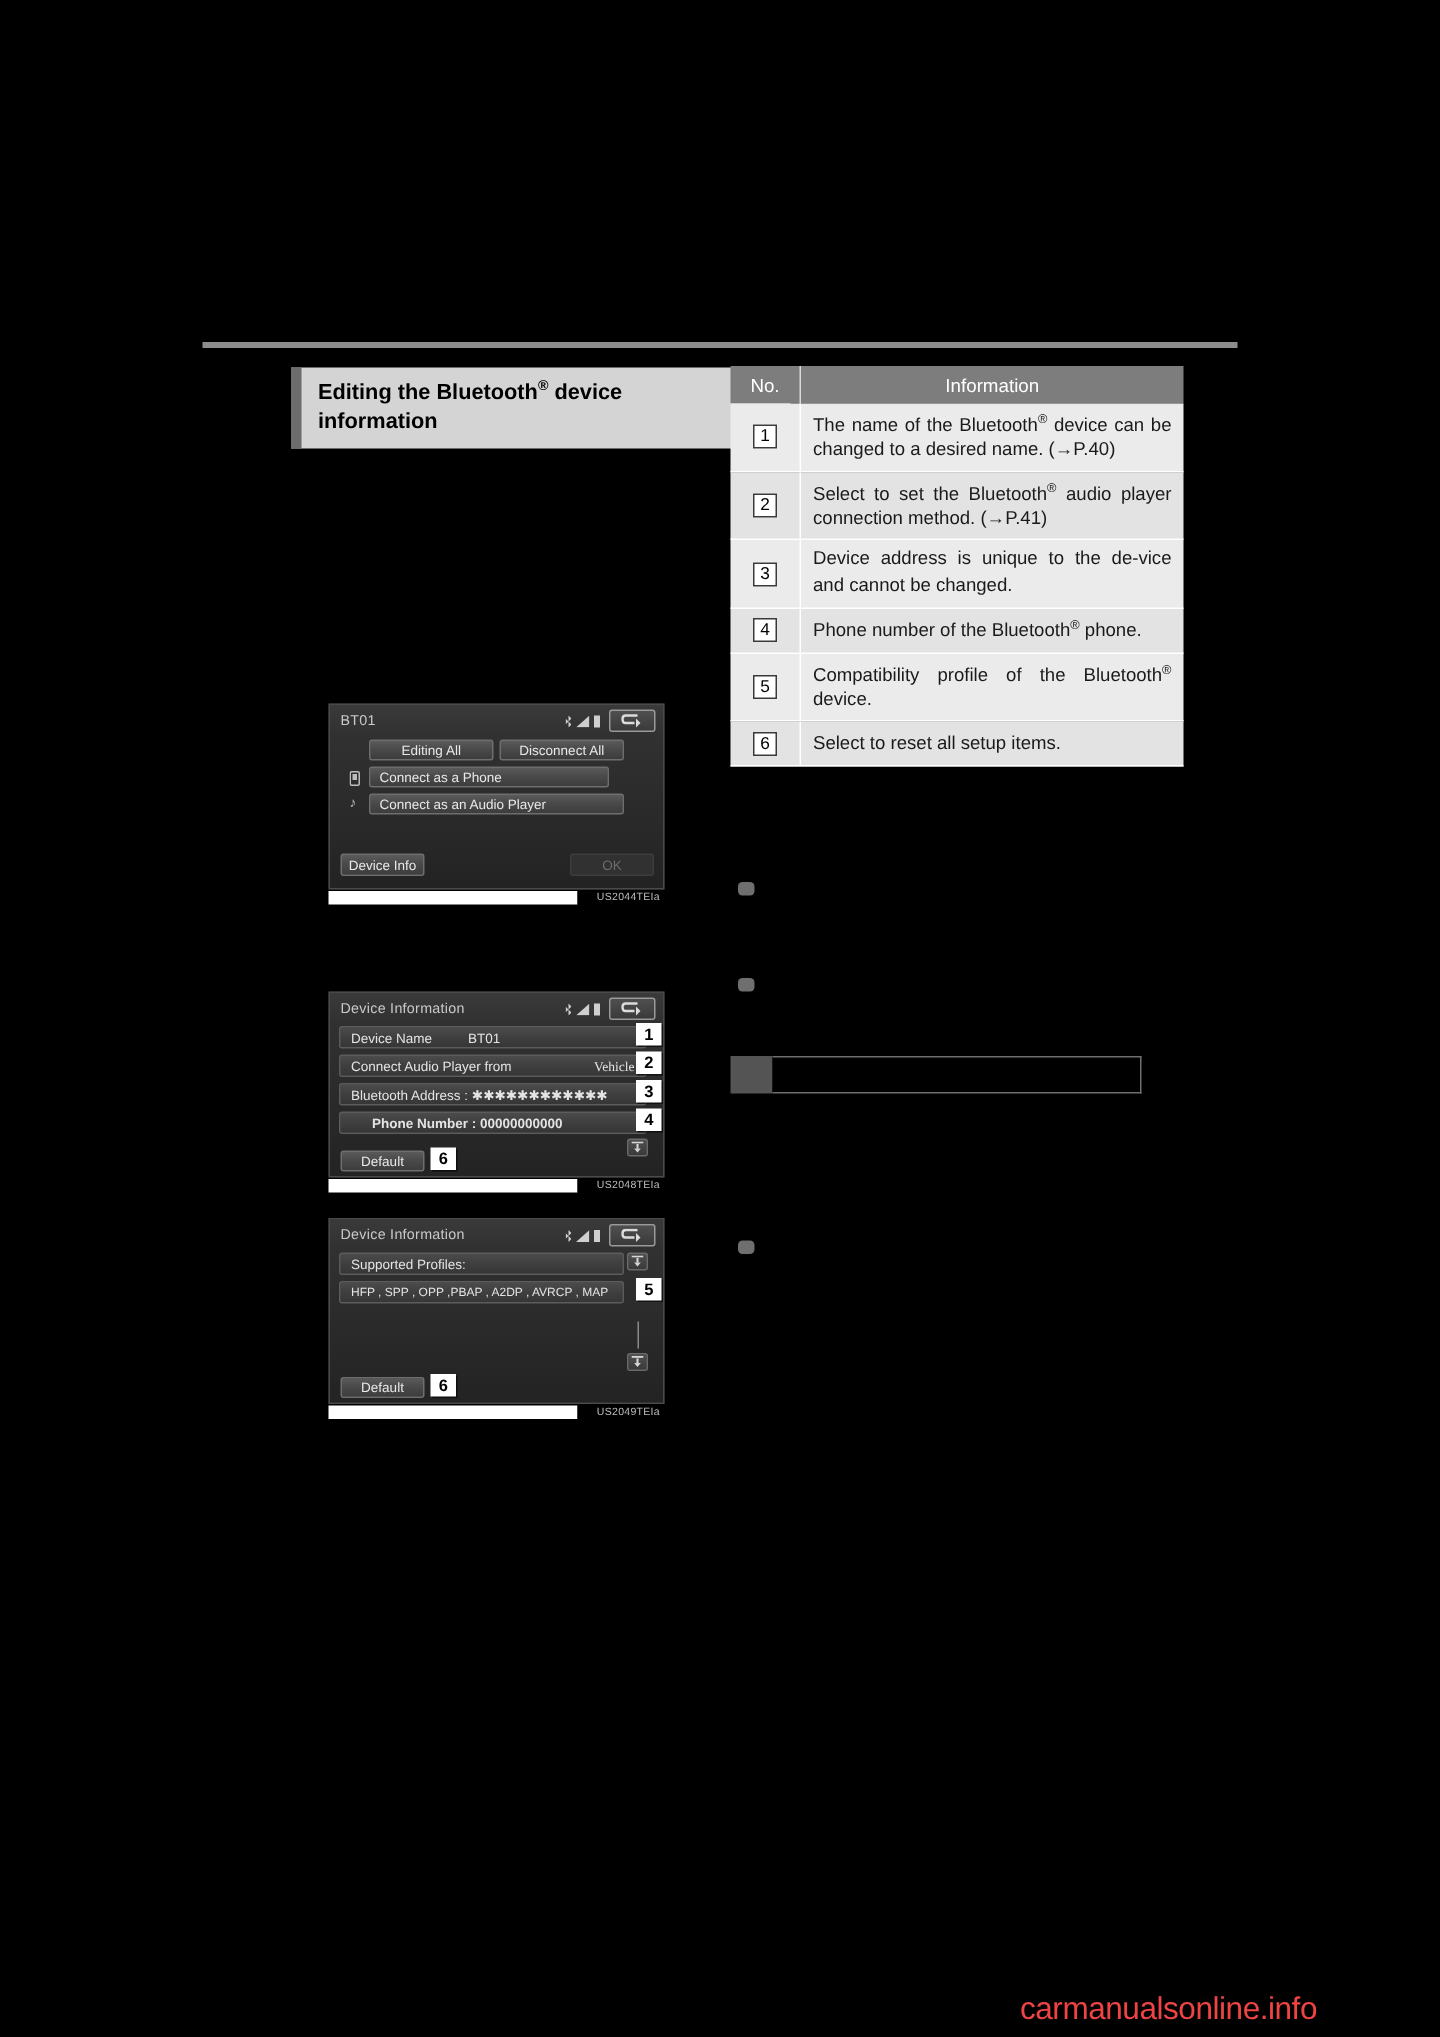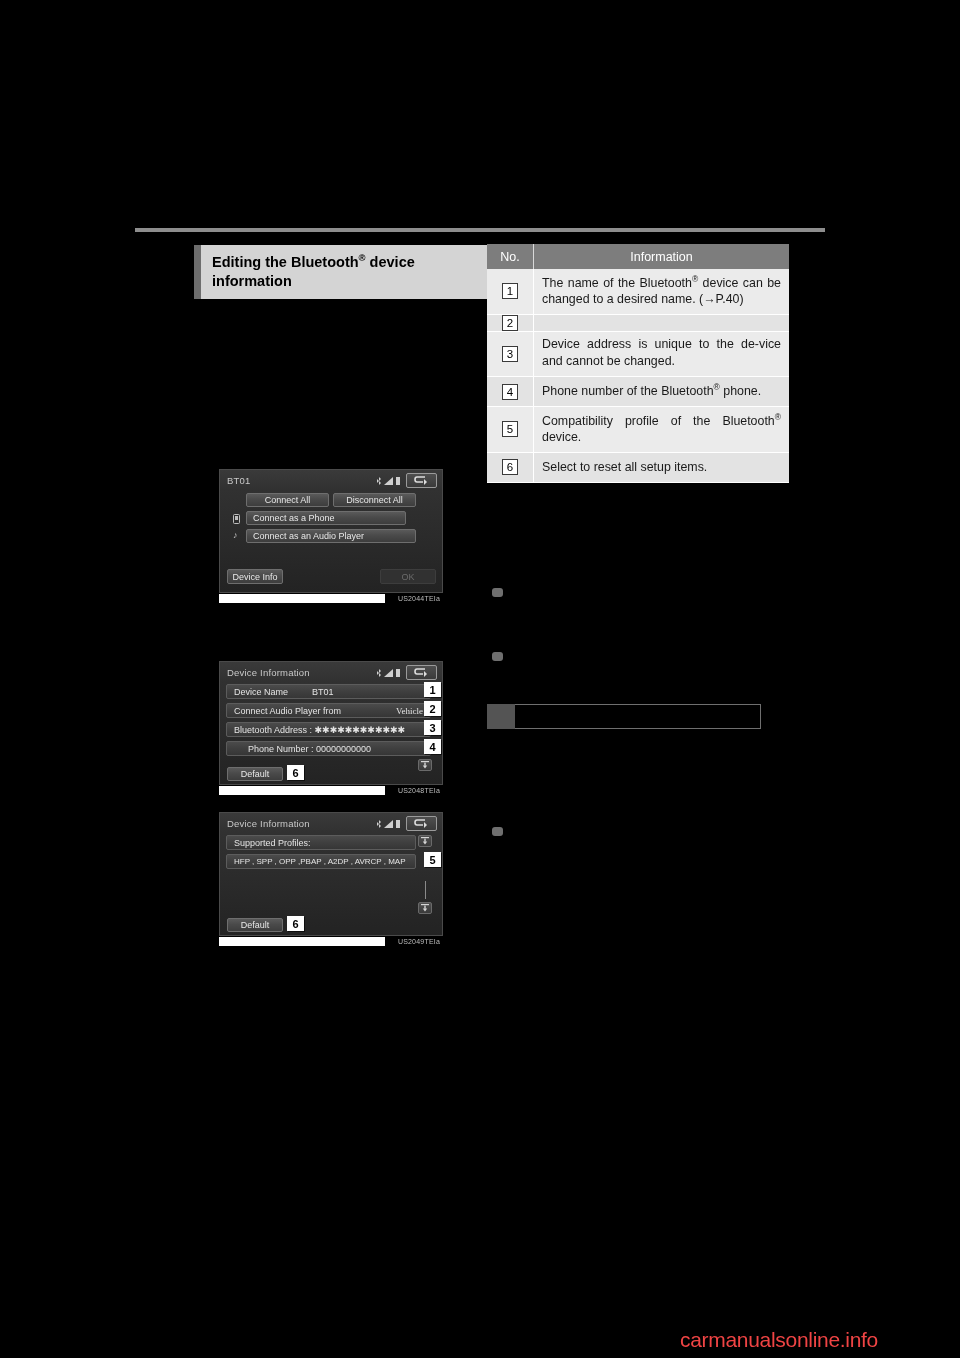--- a/index.html
+++ b/index.html
@@ -269,21 +269,21 @@
           <div class="st-sig"></div>
           <div class="st-bat"></div>
         </div>
         <div class="backbtn">
           <svg width="16" height="10" viewBox="0 0 16 10">
             <path d="M11 1 L3 1 Q1 1 1 3.5 Q1 6 3 6 L9 6" stroke="#dcdcdc" stroke-width="1.6" fill="none"></path>
             <path d="M10 3 L13 6 L10 9 Z" fill="#dcdcdc"></path>
           </svg>
         </div>
 
-        <div class="btn" style="left:26px; top:23px; width:83px; height:14px;">Connect All</div>
+        <div class="btn" style="left:26px; top:23px; width:83px; height:14px;">Editing All</div>
         <div class="btn" style="left:113px; top:23px; width:83px; height:14px;">Disconnect All</div>
 
         <div class="rowicon" style="left:13px; top:44px;">
           <svg width="7" height="10" viewBox="0 0 7 10">
               <rect x="0.5" y="0.5" width="6" height="9" rx="1" stroke="#bdbdbd" fill="none"></rect>
               <rect x="2" y="2" width="3" height="4" fill="#bdbdbd"></rect>
             </svg>
         </div>
         <div class="btn left-align" style="left:26px; top:41px; width:160px; height:14px;">Connect as a Phone</div>
 
@@ -321,21 +321,21 @@
           <span style="margin-left:24px;">BT01</span>
         </div>
         <div class="field" style="left:6px; top:41px; width:205px; height:15px;">
           <span>Connect Audio Player from</span>
           <span class="val">Vehicle</span>
         </div>
         <div class="field" style="left:6px; top:60px; width:205px; height:15px;">
           <span>Bluetooth Address : ✱✱✱✱✱✱✱✱✱✱✱✱</span>
         </div>
         <div class="field" style="left:6px; top:79px; width:205px; height:15px;">
-          <span style="margin-left:14px;">Phone Number : 00000000000</span>
+          <span style="margin-left:14px;font-weight:bold;">Phone Number : 00000000000</span>
         </div>
 
         <div class="scrollbtn" style="left:198px; top:97px;">
           <svg width="8" height="8" viewBox="0 0 8 8">
             <rect x="0" y="0" width="8" height="1.2" fill="#d6d6d6"></rect>
             <rect x="3.3" y="1.6" width="1.4" height="3.2" fill="#d6d6d6"></rect>
             <path d="M1.8 4.6 L6.2 4.6 L4 7.4 Z" fill="#d6d6d6"></path>
           </svg>
         </div>
 
@@ -412,20 +412,21 @@
       <div class="c1">
         <div class="boxnum">1</div>
       </div>
       <div class="c2"><span>The name of the Bluetooth</span><sup>®</sup><span> device can be changed to a desired name. (→P.40)</span></div>
     </div>
 
     <div class="trow">
       <div class="c1">
         <div class="boxnum">2</div>
       </div>
+      <div class="c2"><span>Select to set the Bluetooth</span><sup>®</sup><span> audio player connection method. (→P.41)</span></div>
     </div>
 
     <div class="trow">
       <div class="c1">
         <div class="boxnum">3</div>
       </div>
       <div class="c2"><span>Device address is unique to the de-vice and cannot be changed.</span><sup></sup><span></span></div>
     </div>
 
     <div class="trow">

